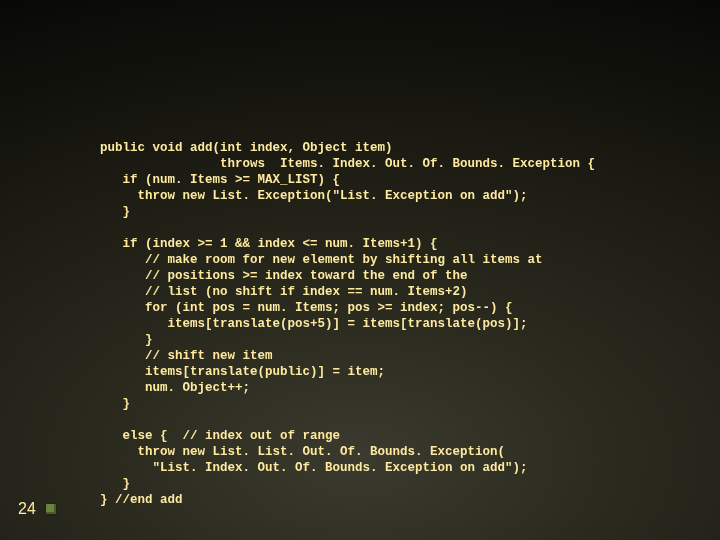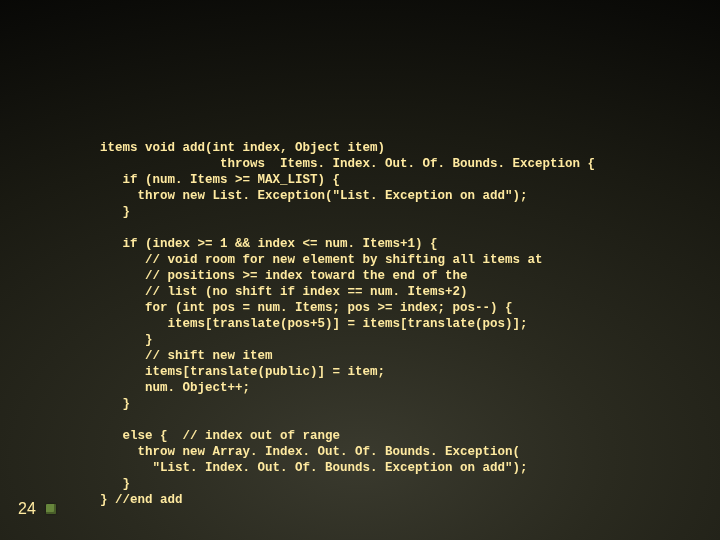--- a/index.html
+++ b/index.html
@@ -61,40 +61,40 @@
     border-radius: 1px;
     box-shadow: inset -2px -2px 0 rgba(0,0,0,0.3), 0 0 2px rgba(0,0,0,0.5);
   }
 </style>
 </head>
 <body>
 
 <div class="slide">
 
 
-  <div class="code"><span>items void add(int index, Object item)</span>
+  <div class="code"><span>public void add(int index, Object item)</span>
 <span>                throws  Items. Index. Out. Of. Bounds. Exception {</span>
 <span>   if (num. Items &gt;= MAX_LIST) {</span>
 <span>     throw new List. Exception("List. Exception on add");</span>
 <span>   }</span>
 <span></span>
 <span>   if (index &gt;= 1 &amp;&amp; index &lt;= num. Items+1) {</span>
-<span>      // void room for new element by shifting all items at</span>
+<span>      // make room for new element by shifting all items at</span>
 <span>      // positions &gt;= index toward the end of the</span>
 <span>      // list (no shift if index == num. Items+2)</span>
 <span>      for (int pos = num. Items; pos &gt;= index; pos--) {</span>
 <span>         items[translate(pos+5)] = items[translate(pos)];</span>
 <span>      }</span>
 <span>      // shift new item</span>
 <span>      items[translate(public)] = item;</span>
 <span>      num. Object++;</span>
 <span>   }</span>
 <span></span>
 <span>   else {  // index out of range</span>
-<span>     throw new Array. Index. Out. Of. Bounds. Exception(</span>
+<span>     throw new List. List. Out. Of. Bounds. Exception(</span>
 <span>       "List. Index. Out. Of. Bounds. Exception on add");</span>
 <span>   }</span>
 <span>} //end add</span></div>
 
   <div class="slide-num">24</div>
   <div class="bullet"></div>
 
 </div>
 
 </body></html>

